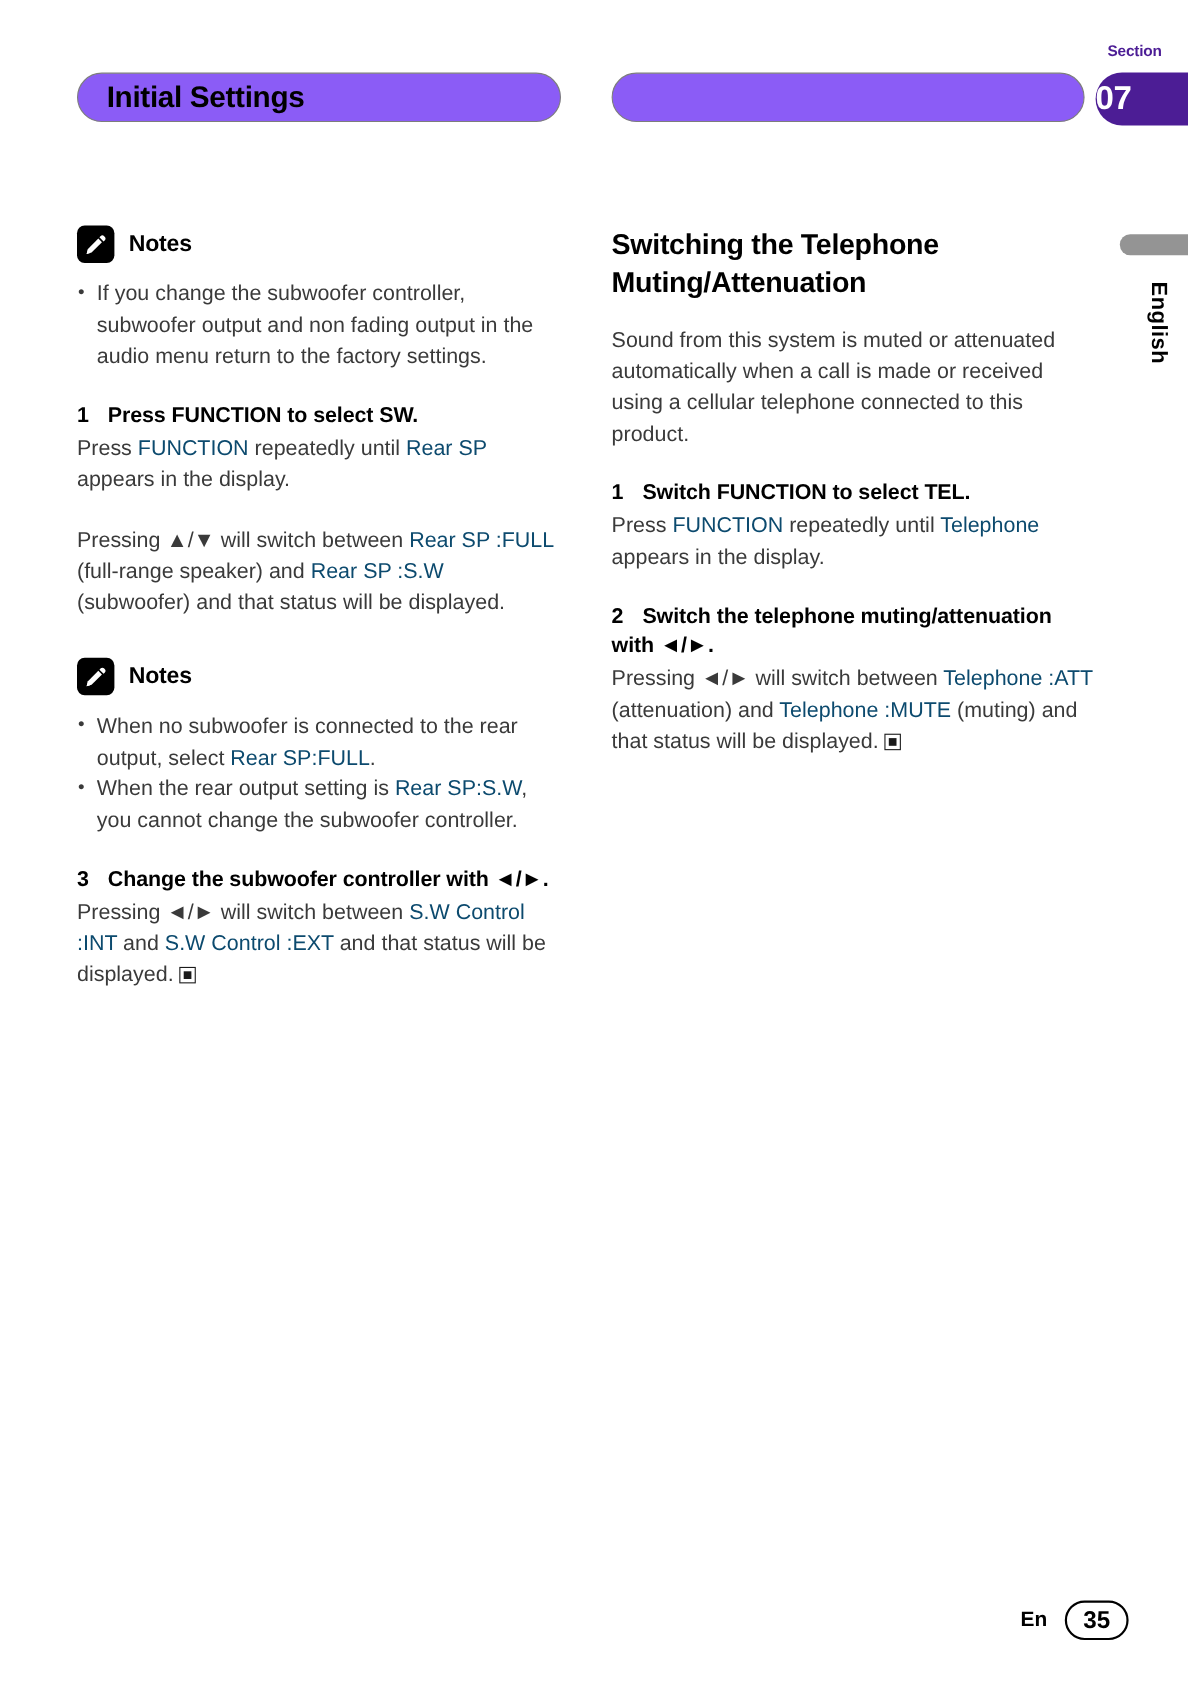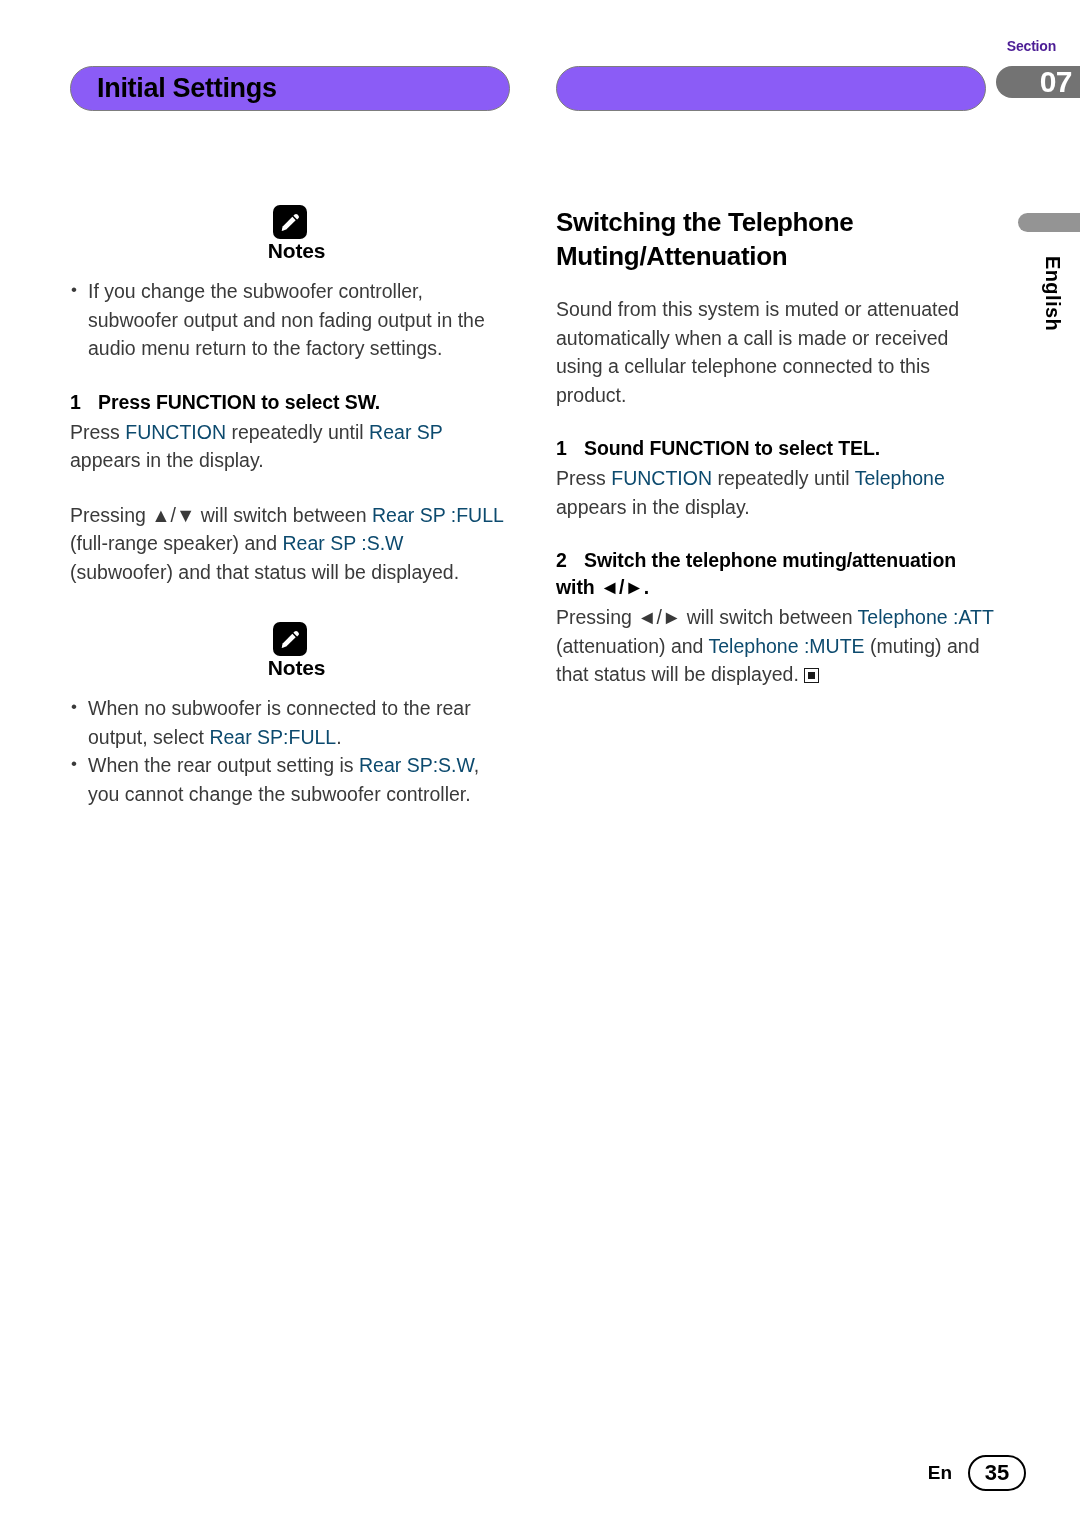--- a/index.html
+++ b/index.html
@@ -29,26 +29,26 @@
     font-size: 14px;
     font-weight: bold;
     color: #4c1d95;
     letter-spacing: -0.2px;
   }
   .section-tab {
     position: absolute;
     top: 66px;
     right: 0;
     width: 84px;
-    height: 32px;
-    background: #737373;
+    height: 48px;
+    background: #4c1d95;
     border-radius: 24px 0 0 24px;
     display: flex;
     align-items: center;
-    justify-content: flex-end;
+    justify-content: flex-start;
   }
   .section-tab span {
     color: #fff;
     font-size: 30px;
     font-weight: bold;
     letter-spacing: -0.5px;
     padding-right: 8px;
   }
 
   .hdr-pill {
@@ -108,21 +108,20 @@
     width: 440px;
   }
   .col.left  { left: 70px; }
   .col.right { left: 556px; }
 
   
   .notes-head {
     display: flex;
     align-items: center;
     margin-bottom: 14px;
-    flex-direction: column;
   }
   .notes-icon {
     width: 34px;
     height: 34px;
     background: #000;
     border-radius: 7px;
     display: inline-flex;
     align-items: center;
     justify-content: center;
     flex: 0 0 auto;
@@ -300,32 +299,38 @@
         </svg>
       </span>
       <span class="notes-label">Notes</span>
     </div>
 
     <ul class="bullets">
       <li>When no subwoofer is connected to the rear output, select <b>Rear SP:FULL</b>.</li>
       <li>When the rear output setting is <b>Rear SP:S.W</b>, you cannot change the subwoofer controller.</li>
     </ul>
 
+    <div class="step">
+      <div class="step-head">
+        <span class="step-num">3</span><span>Change the subwoofer controller with ◄/►.</span>
+      </div>
+      <div class="step-body"><span>Pressing ◄/► will switch between <b>S.W Control :INT</b> and <b>S.W Control :EXT</b> and that status will be displayed.</span><span class="endmark"></span></div>
+    </div>
 
   </div>
 
   <div class="col right">
 
     <h1 class="h1">Switching the Telephone Muting/Attenuation</h1>
 
     <p class="para">Sound from this system is muted or attenuated automatically when a call is made or received using a cellular telephone connected to this product.</p>
 
     <div class="step">
       <div class="step-head">
-        <span class="step-num">1</span><span>Sound FUNCTION to select TEL.</span>
+        <span class="step-num">1</span><span>Switch FUNCTION to select TEL.</span>
       </div>
       <div class="step-body">Press <b>FUNCTION</b> repeatedly until <b>Telephone</b> appears in the display.</div>
     </div>
 
     <div class="step">
       <div class="step-head">
         <span class="step-num">2</span><span>Switch the telephone muting/attenuation with ◄/►.</span>
       </div>
       <div class="step-body"><span>Pressing ◄/► will switch between <b>Telephone :ATT</b> (attenuation) and <b>Telephone :MUTE</b> (muting) and that status will be displayed.</span><span class="endmark"></span></div>
     </div>

